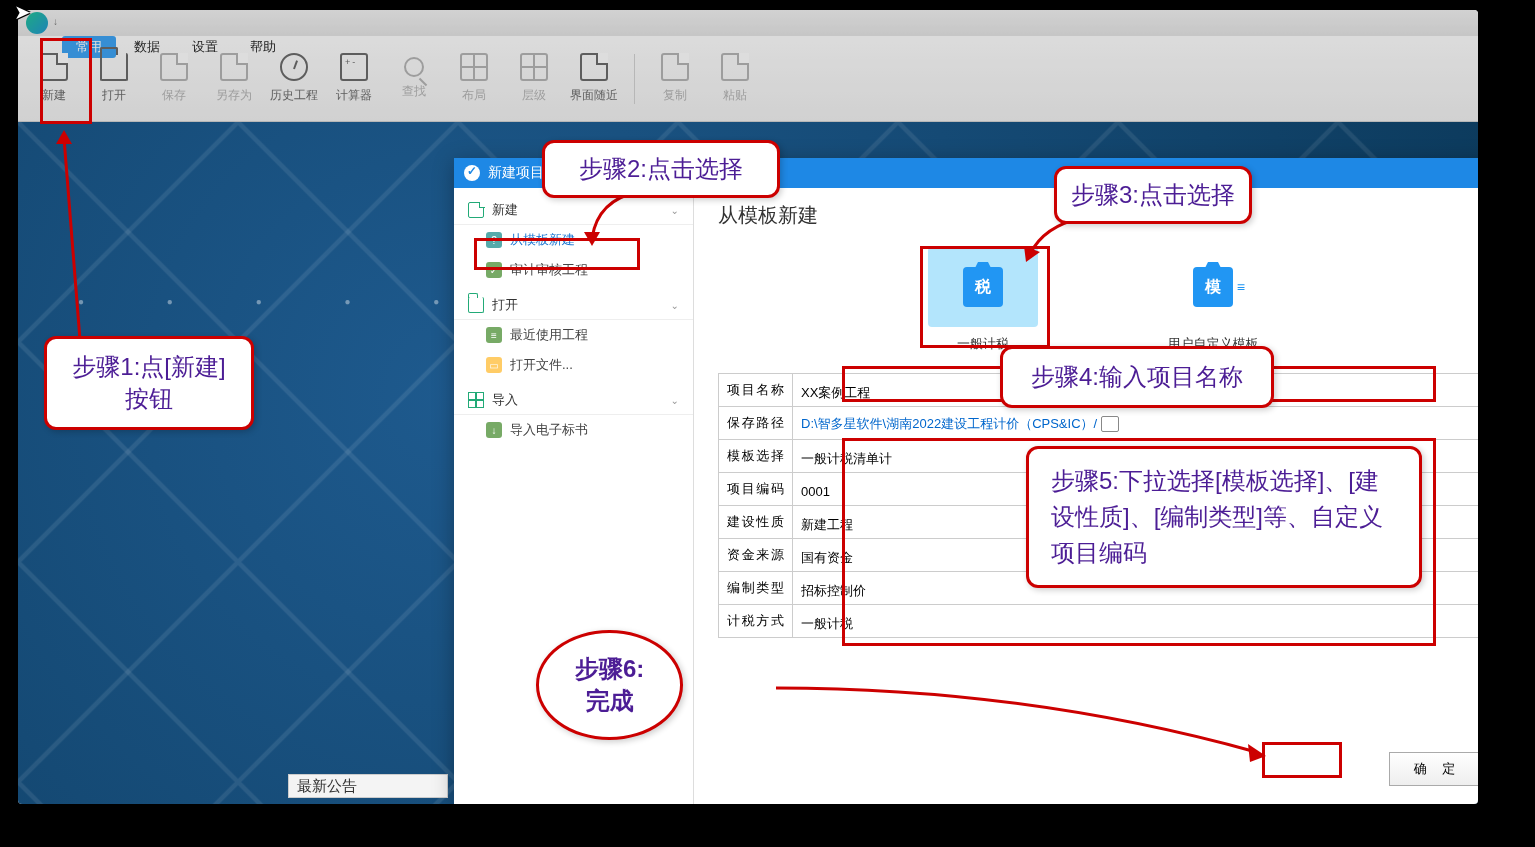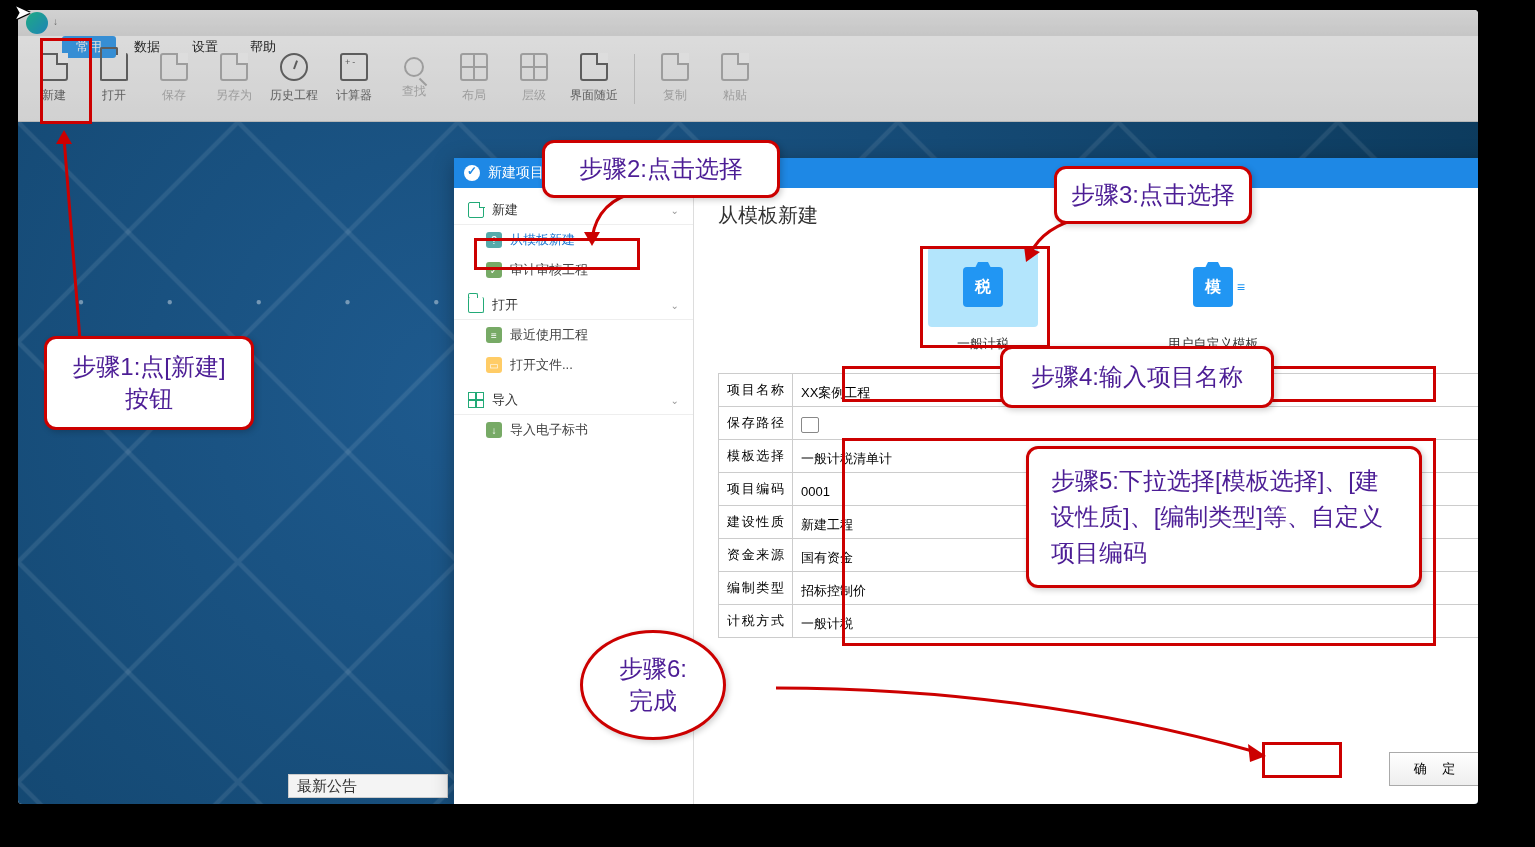--- a/index.html
+++ b/index.html
@@ -252,20 +252,21 @@
         <div class="form">
           <div class="form-row">
               <div class="form-label">项目名称</div>
               <div class="form-value">
                 <input value="XX案例工程" style="">
               </div>
             </div>
           <div class="form-row">
               <div class="form-label">保存路径</div>
               <div class="form-value">
+                <span class="path">D:\智多星软件\湖南2022建设工程计价（CPS&amp;IC）/</span>
                 <span class="folder-btn"></span>
               </div>
             </div>
           <div class="form-row">
               <div class="form-label">模板选择</div>
               <div class="form-value">
                 <input value="一般计税清单计" style="">
               </div>
             </div>
           <div class="form-row">
@@ -348,21 +349,21 @@
 </div>
 
 <div class="callout" style="left:1000px; top:346px; padding:12px 28px;">
   <span>步骤4:输入项目名称</span>
 </div>
 
 <div class="callout" style="left:1026px; top:446px; width:396px; padding:14px 22px; line-height:1.5;">
   <span>步骤5:下拉选择[模板选择]、[建设性质]、[编制类型]等、自定义项目编码</span>
 </div>
 
-<div class="callout callout-oval" style="left:580px; top:630px;">
+<div class="callout callout-oval" style="left:536px; top:630px;font-weight:bold;">
   <div>步骤6:</div>
   <div>完成</div>
 </div>
 <div class="arrow" style="left:776px; top:686px;">
   <svg width="500" height="80">
       <path class="arrow-line" d="M0,2 Q250,2 480,66"></path>
       <polygon class="arrow-head" points="490,70 472,58 474,76"></polygon>
     </svg>
 </div>
 

